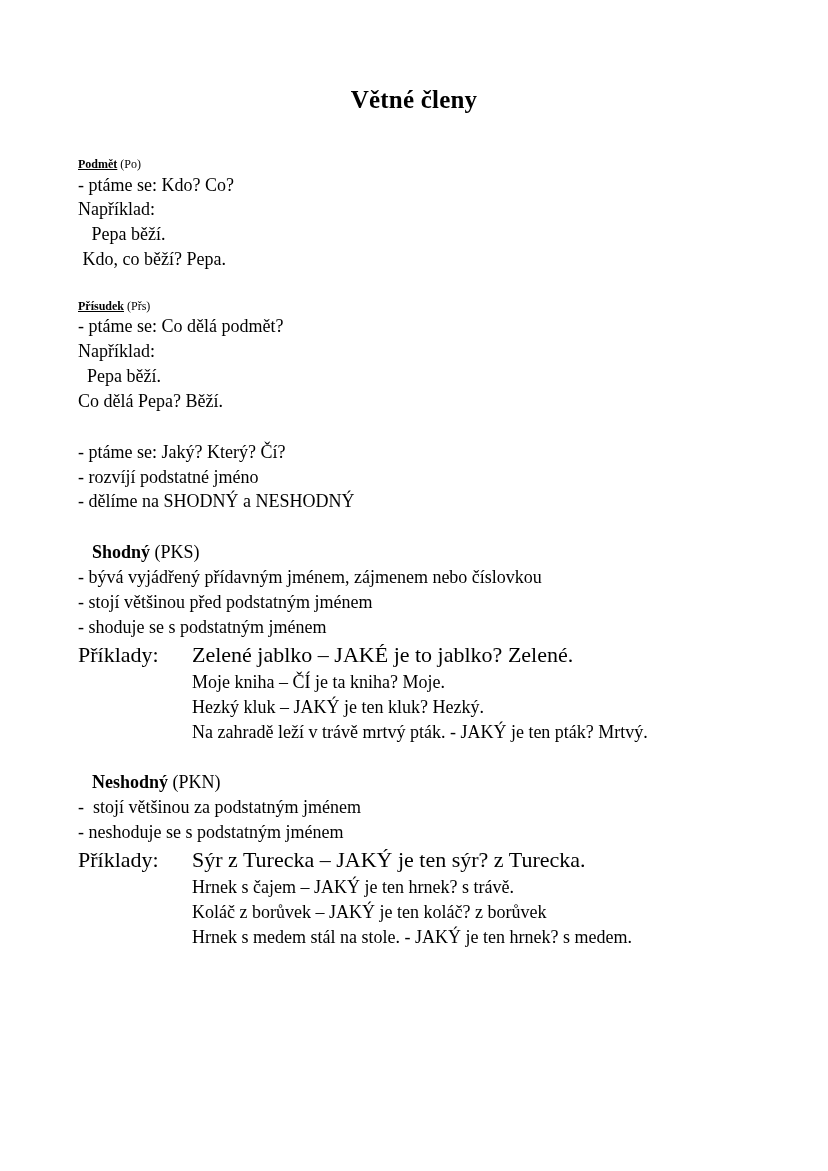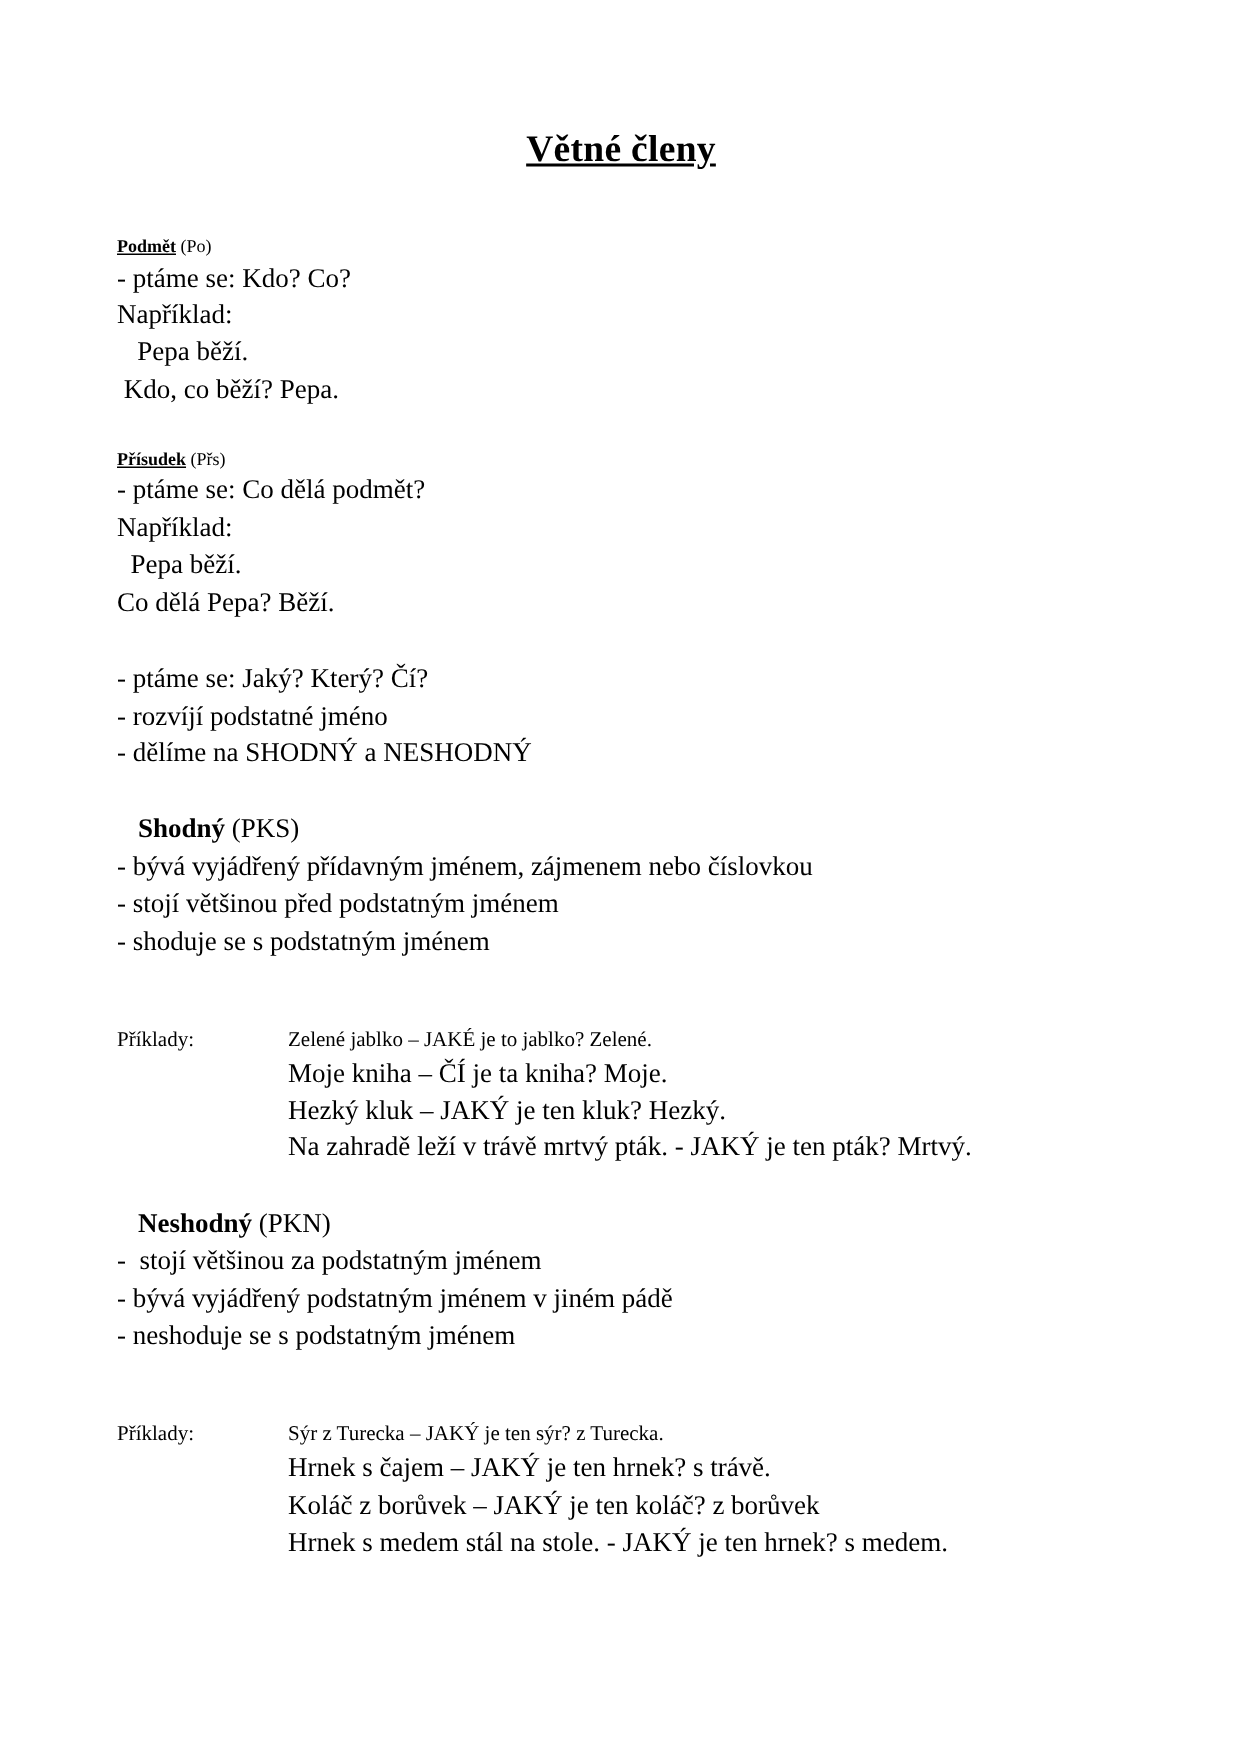--- a/index.html
+++ b/index.html
@@ -19,21 +19,20 @@
     width: 828px;
     height: 1171px;
     box-sizing: border-box;
     padding: 70px 78px 40px 78px;
     position: relative;
   }
   .doc-title {
     text-align: center;
     font-size: 25px;
     font-weight: bold;
-    text-decoration: underline;
     margin: 16px 0 0 0;
     letter-spacing: 0.2px;
   }
   .section {
     margin-top: 0;
   }
   .section-head {
     font-size: 12px;
     margin: 0;
     line-height: 1.38;
@@ -57,23 +56,22 @@
   .spacer-title { height: 42px; }
   .sub-head {
     font-size: 18px;
     line-height: 1.38;
     margin: 0;
     padding-left: 14px;
   }
   .sub-head .hd { font-weight: bold; }
   .ex-row {
     display: flex;
-    font-size: 14px;
+    font-size: 22px;
     line-height: 1.38;
-    margin-top: 44px;
   }
   .ex-label {
     width: 114px;
     flex: 0 0 114px;
   }
   .ex-body {
     flex: 1 1 auto;
   }
   .ex-cont {
     padding-left: 114px;
@@ -123,21 +121,20 @@
           <div class="ex-body"><span class="b">Zelené</span><span> jablko – </span><span class="b">JAKÉ je to jablko?</span><span> Zelené.</span></div>
         </div>
         <div class="ex-cont"><span class="b">Moje</span><span> kniha – </span><span class="b">ČÍ je ta kniha?</span><span> Moje.</span></div>
         <div class="ex-cont"><span class="b">Hezký</span><span> kluk – </span><span class="b">JAKÝ je ten kluk?</span><span> Hezký.</span></div>
         <div class="ex-cont"><span>Na zahradě leží v trávě </span><span class="b">mrtvý</span><span> pták. - </span><span class="b">JAKÝ je ten pták?</span><span> Mrtvý.</span></div>
       </div>
       <div class="gap-lg"></div>
       <div class="section">
         <p class="sub-head"><span class="hd">Neshodný</span><span> (PKN)</span></p>
         <p class="line"><span>-  stojí většinou za podstatným jménem</span></p>
-        <p class="line"><span>- bývá vyjádřený podstatným jménem v jiném pádě</span></p>
         <p class="line"><span>- </span><span class="b">neshoduje se</span><span> s podstatným jménem</span></p>
         <div class="ex-row">
           <div class="ex-label">Příklady:</div>
           <div class="ex-body"><span>Sýr </span><span class="b">z Turecka – JAKÝ je ten sýr?</span><span> z Turecka.</span></div>
         </div>
         <div class="ex-cont"><span>Hrnek </span><span class="b">s čajem – JAKÝ je ten hrnek?</span><span> s trávě.</span></div>
         <div class="ex-cont"><span>Koláč </span><span class="b">z borůvek – JAKÝ je ten koláč?</span><span> z borůvek</span></div>
         <div class="ex-cont"><span>Hrnek </span><span class="b">s medem</span><span> stál na stole. - </span><span class="b">JAKÝ je ten hrnek?</span><span> s medem.</span></div>
       </div>
     </div>

